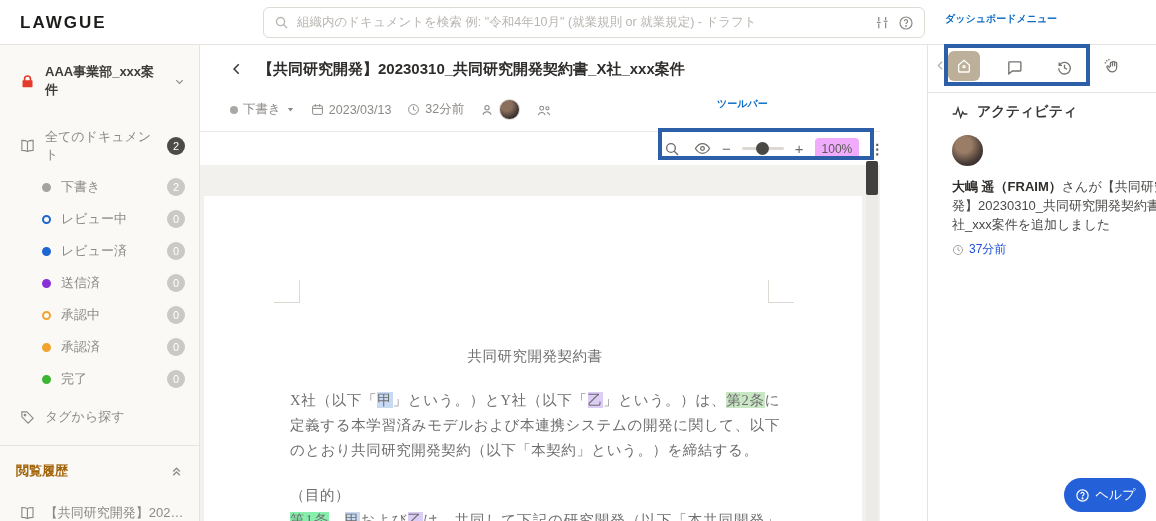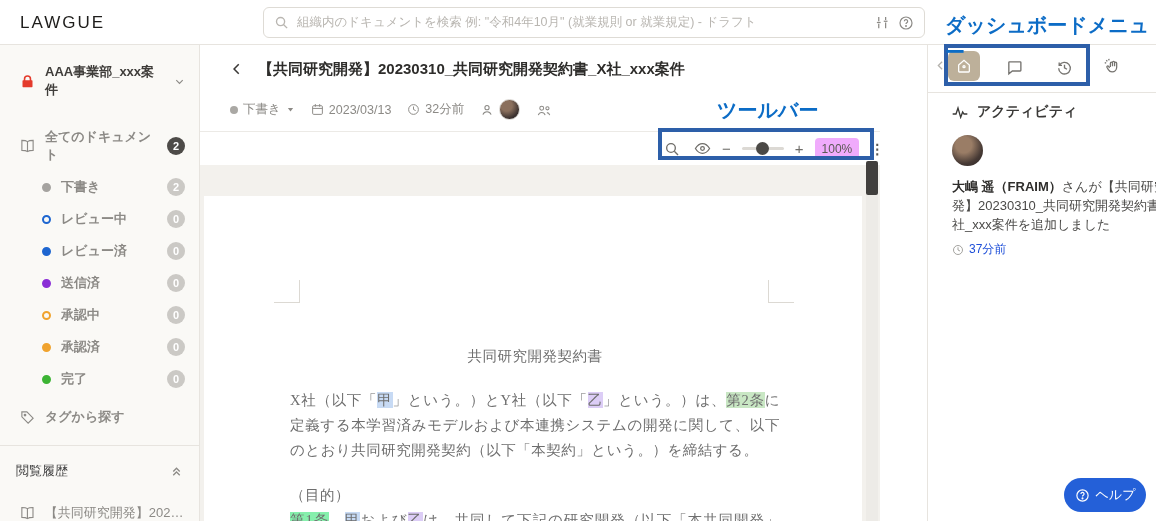--- a/index.html
+++ b/index.html
@@ -2,36 +2,36 @@
 <html><head>
 <meta charset="utf-8">
 <style>
   * { margin:0; padding:0; box-sizing:border-box; }
   html,body { width:1156px; height:521px; }
   body { position:relative; background:#fff; font-family:"Liberation Sans",sans-serif; overflow:hidden; color:#3f3d3a; }
   svg { display:block; }
 
   
   .topbar { position:absolute; left:0; top:0; width:1156px; height:45px; background:#fff; border-bottom:1px solid #e7e4df; z-index:5; }
-  .logo { position:absolute; left:20px; top:13px; font-size:17px; font-weight:400; letter-spacing:2px; color:#1e1d1b; }
+  .logo { position:absolute; left:20px; top:13px; font-size:17px; font-weight:700; letter-spacing:2px; color:#1e1d1b; }
   .search { position:absolute; left:263px; top:7px; width:662px; height:31px; border:1px solid #dedbd5; border-radius:6px; background:#fff; display:flex; align-items:center; padding:0 10px; gap:8px; }
   .search .ph { flex:1; font-size:12.5px; color:#b9b6b1; white-space:nowrap; overflow:hidden; }
   .icon-gray { color:#8c8a86; }
 
   
   .sidebar { position:absolute; left:0; top:45px; width:200px; height:476px; background:#faf9f6; border-right:1px solid #e7e4df; font-size:13px; }
   .ws-row { display:flex; align-items:center; gap:10px; padding:18px 14px 14px 20px; }
   .ws-row .ws-name { flex:1; font-weight:700; color:#3f3d3a; font-size:13px; }
-  .nav-row { display:flex; align-items:center; gap:10px; padding:7px 14px 7px 20px; color:#8c8a86; cursor:pointer;font-weight:bold; }
+  .nav-row { display:flex; align-items:center; gap:10px; padding:7px 14px 7px 20px; color:#8c8a86; cursor:pointer; }
   .status-row { padding-left:42px; }
   .badge { margin-left:auto; min-width:18px; height:18px; border-radius:9px; background:#cbc9c5; color:#fff; font-size:11px; display:flex; align-items:center; justify-content:center; padding:0 5px; }
   .badge.dark { background:#4d4b48; }
   .dot { width:9px; height:9px; border-radius:50%; border:2px solid #999; flex:0 0 auto; }
   .side-divider { height:1px; background:#e7e4df; margin:12px 0 8px 0; }
-  .section-row { display:flex; align-items:center; padding:8px 16px 8px 16px; font-weight:400; color:#404040; }
+  .section-row { display:flex; align-items:center; padding:8px 16px 8px 16px; font-weight:700; color:#a16207; }
   .section-row .grow { flex:1; }
   .hist-row { display:flex; align-items:center; gap:10px; padding:16px 14px 8px 20px; color:#8c8a86; }
   .hist-row .txt { white-space:nowrap; overflow:hidden; text-overflow:ellipsis; }
 
   
   .main { position:absolute; left:200px; top:45px; width:680px; height:476px; background:#fff; }
   .doc-header { position:relative; height:87px; border-bottom:1px solid #eceae6; }
   .back-btn { position:absolute; left:30px; top:17px; color:#3a3836; }
   .doc-title { position:absolute; left:58px; top:15px; font-size:15px; font-weight:700; color:#2e2d2b; white-space:nowrap; }
   .meta-row { position:absolute; left:30px; top:54px; display:flex; align-items:center; gap:16px; color:#8c8a86; font-size:12.5px; }
@@ -70,21 +70,21 @@
   .act-item { position:absolute; left:24px; top:90px; width:236px; display:flex; gap:11px;flex-direction:column; }
   .avatar-md { width:31px; height:31px; border-radius:50%; flex:0 0 auto; background:radial-gradient(circle at 38% 32%, #9a7d66 0 28%, #473a35 65%, #262020); }
   .act-text { font-size:13px; line-height:19px; color:#4a4947; }
   .act-text b { color:#2f2e2c; }
   .act-time { display:flex; align-items:center; gap:5px; margin-top:7px; color:#1d4ed8; font-size:12px;text-align:center; }
 
   
   .help-btn { position:absolute; left:1064px; top:478px; width:82px; height:34px; border-radius:17px; background:#2460d8; color:#fff; display:flex; align-items:center; justify-content:center; gap:6px; font-size:13px; z-index:6; }
 
   
-  .ann-text { position:absolute; color:#0c6cc6; font-weight:700; font-size:20px; z-index:9; }
+  .ann-text { position:absolute; color:#0c6cc6; font-weight:700; font-size:10px; z-index:9; }
   .ann-dash { left:945px; top:12px; }
   .ann-tool { left:717px; top:97px; }
   .ann-box { position:absolute; border:4px solid #2d5fa9; z-index:8; }
   .ann-box1 { left:944px; top:44px; width:146px; height:42px; }
   .ann-box2 { left:658px; top:128px; width:216px; height:32px; }
 </style>
 </head>
 <body>
 
 <div class="topbar">

